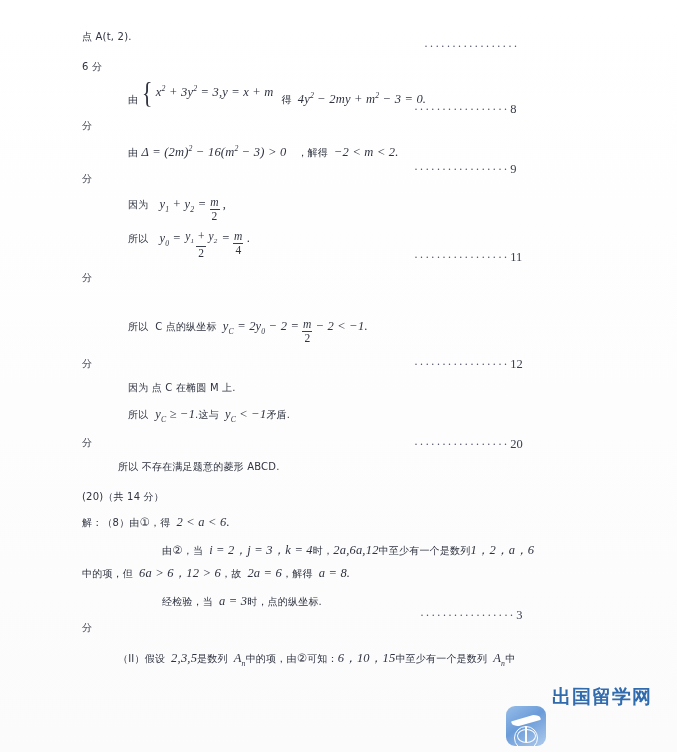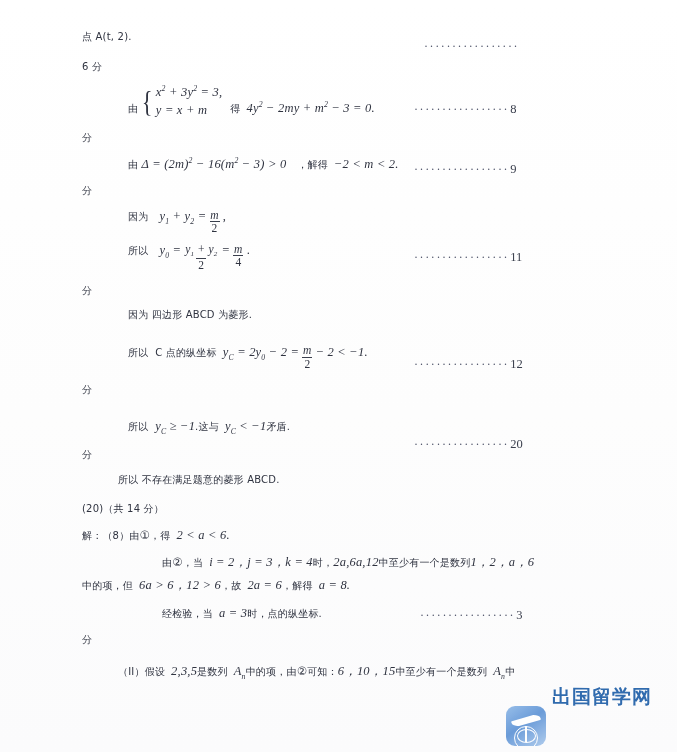--- a/index.html
+++ b/index.html
@@ -101,21 +101,21 @@
     position: relative;
     top: -0.1em;
   }
   .sys .brace {
     font-size: 30px;
     line-height: 0;
     transform: scaleX(.75);
     font-family: "Liberation Serif", serif;
     margin-right: 1px;
   }
-  .sys .rows { display: inline-flex; flex-direction: column; }
+  .sys .rows { display: inline-flex; flex-direction: row; }
   .sys .rows > span { line-height: 1.45; font-size: 12.5px; white-space: nowrap; }
 
   
   .circ { font-family: "DejaVu Sans", sans-serif; font-size: 11.5px; }
 
   
   .watermark {
     position: absolute;
     left: 506px;
     top: 703px;
@@ -264,23 +264,20 @@
     </div>
 
     <div class="gap-s"></div>
 
     <div class="line ind0">
       <span class="cn">分</span>
     </div>
 
     <div class="gap-s"></div>
 
-    <div class="line ind2">
-      <span class="cn">因为  四边形 ABCD 为菱形.</span>
-    </div>
 
     <div class="gap-s"></div>
 
 
     <div class="gap-s"></div>
 
     <div class="line ind2">
       <span class="cn">所以&nbsp;&nbsp;C 点的纵坐标</span>
       <span class="sp"></span>
       <span class="mi">y<sub>C</sub> = 2y<sub>0</sub> − 2 =</span>
@@ -292,20 +289,23 @@
     </div>
 
     <div class="gap-s"></div>
 
     <div class="line ind0">
       <span class="cn">分</span>
     </div>
 
     <div class="gap-s"></div>
 
+    <div class="line ind2">
+      <span class="cn">因为  点 C 在椭圆 M 上.</span>
+    </div>
 
     <div class="gap-s"></div>
 
     <div class="line ind2">
       <span class="cn">所以&nbsp;&nbsp;</span>
       <span class="mi">y<sub>C</sub> ≥ −1</span>
       <span class="cn">.这与</span>
       <span class="sp"></span>
       <span class="mi">y<sub>C</sub> &lt; −1</span>
       <span class="cn">矛盾.</span>

